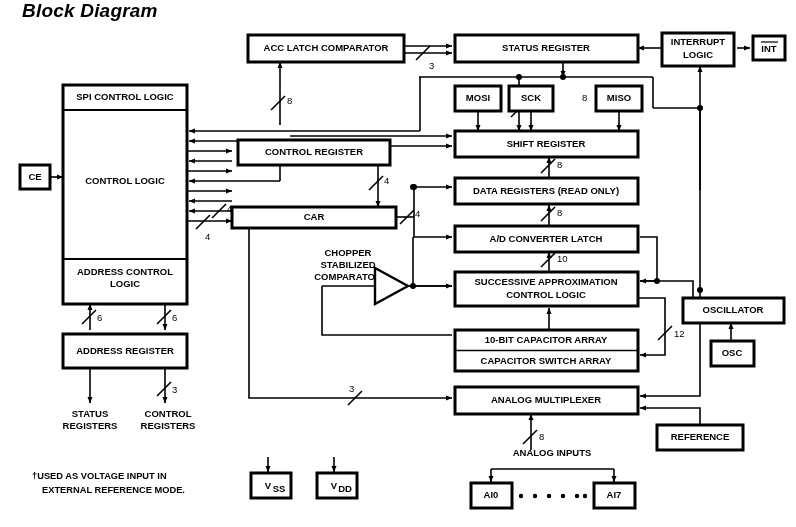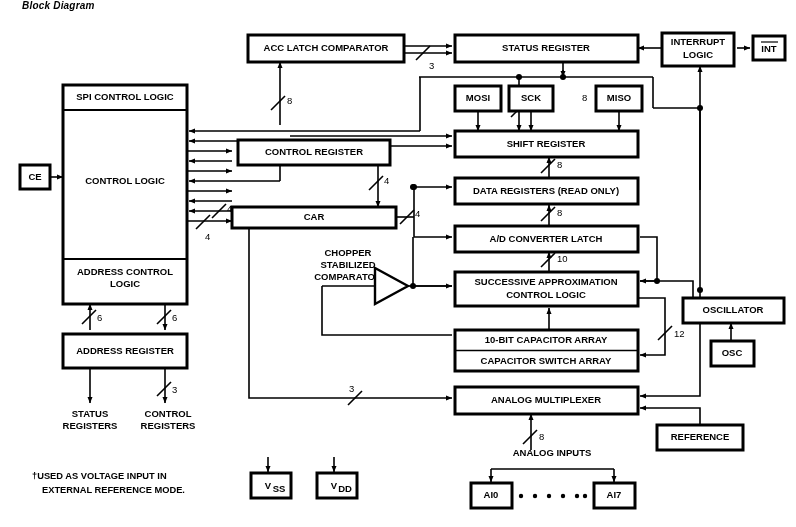--- a/index.html
+++ b/index.html
@@ -12,21 +12,21 @@
     width: 796px;
     height: 527px;
     background: #ffffff;
     font-family: "Liberation Sans", sans-serif;
     overflow: hidden;
   }
   #diagram-title {
     position: absolute;
     left: 22px;
     top: 0px;
-    font-size: 10px;
+    font-size: 19px;
     font-weight: bold;
     font-style: italic;
     letter-spacing: 0.2px;
     color: #000;
   }
   svg#blockdiagram {
     position: absolute;
     left: 0;
     top: 0;
   }

